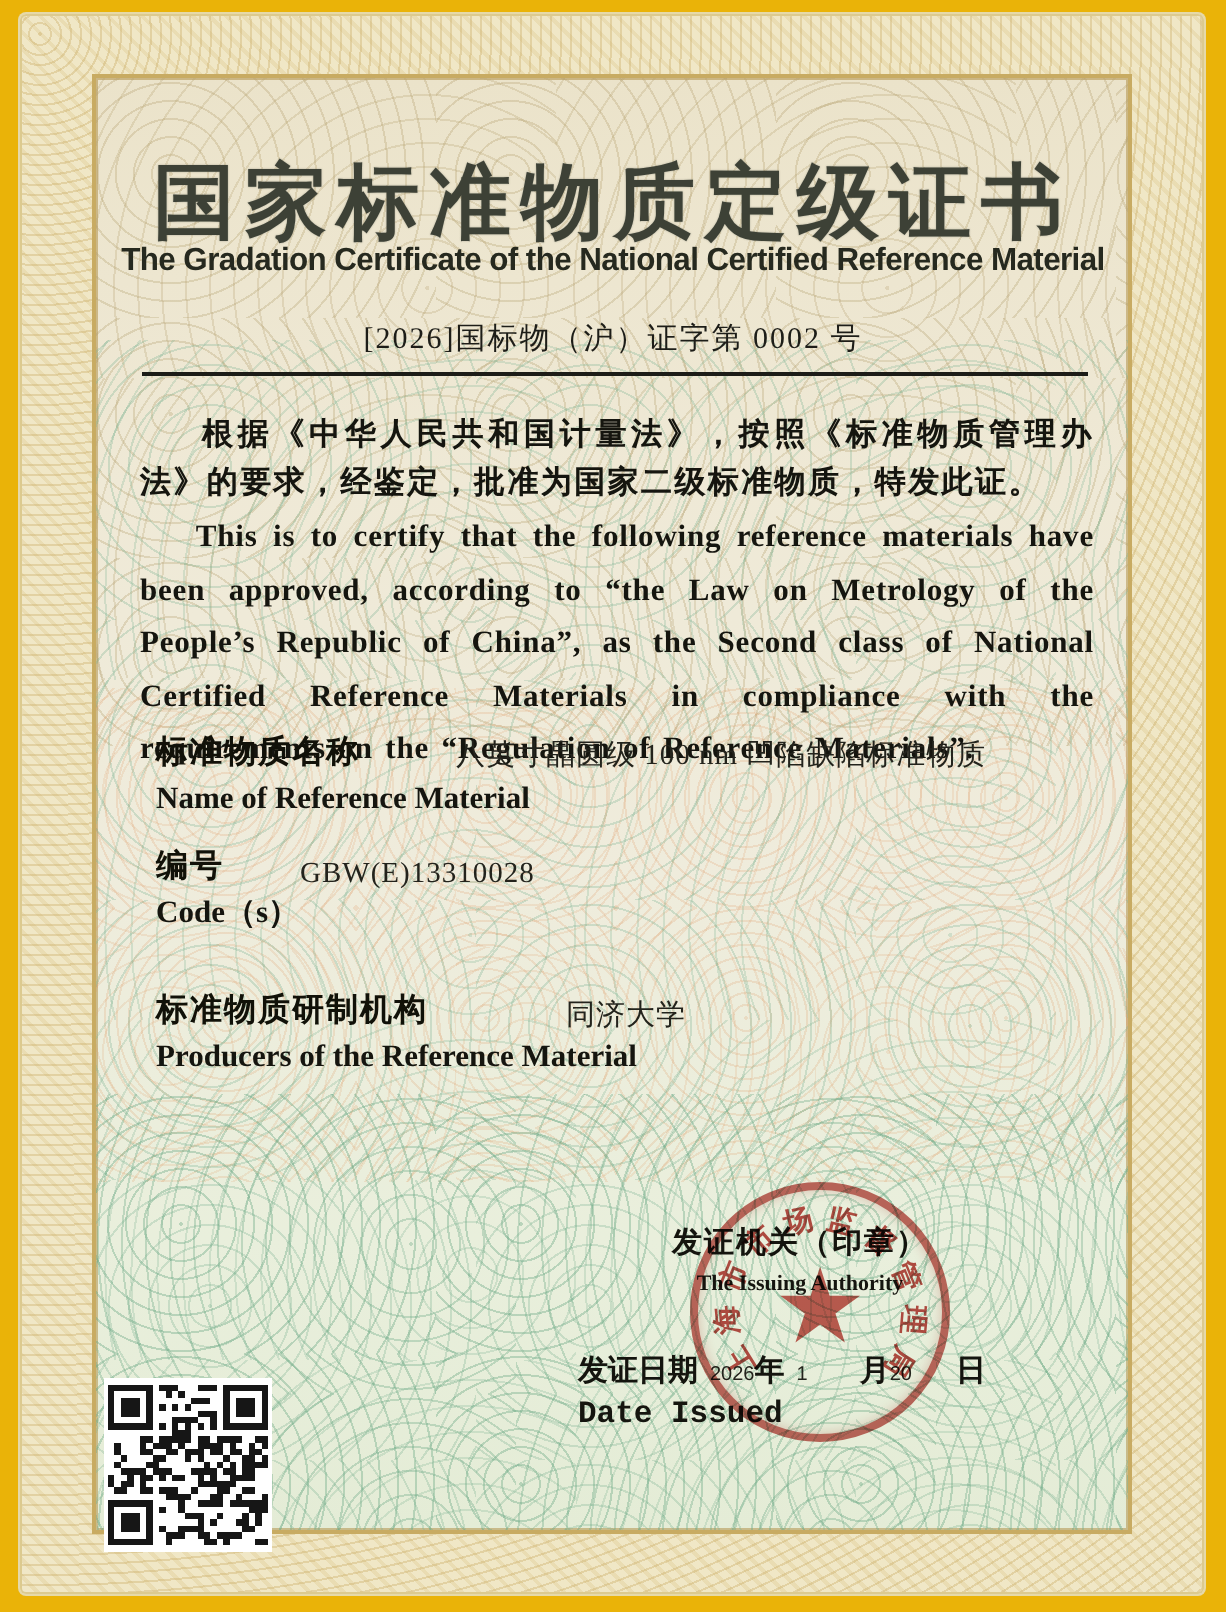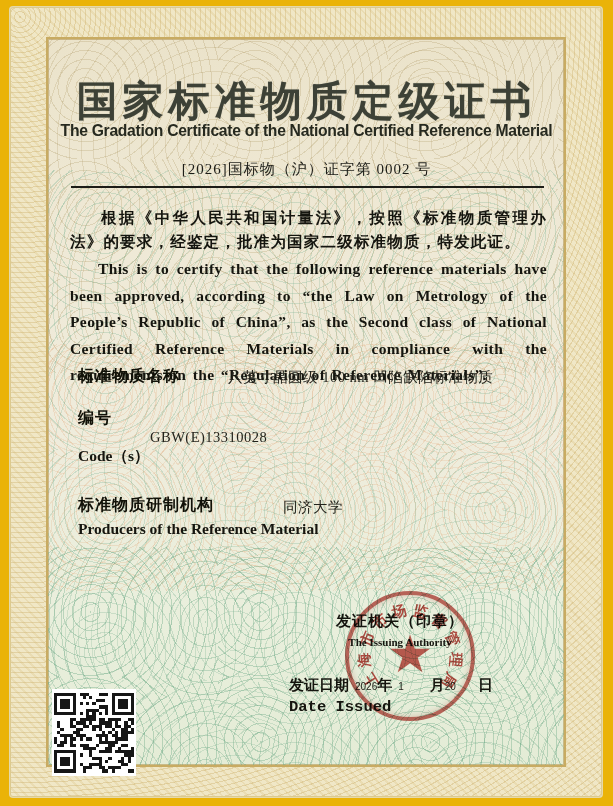--- a/index.html
+++ b/index.html
@@ -89,21 +89,21 @@
     letter-spacing:.4px;word-spacing:2px;
   }
 
   .lbl-cn{font-size:16px;font-weight:700;color:#111108;letter-spacing:1px;}
   .lbl-en{font-family:"Liberation Serif",serif;font-size:15.5px;font-weight:600;color:#15150f;}
   .val{font-family:"Liberation Serif",serif;font-size:14.5px;color:#23231c;letter-spacing:.5px;}
 
   .f1-cn{left:78px;top:366px;}
   .f1-val{left:228px;top:368px;}
   .f1-en{left:78px;top:391px;}
-  .f2-cn{left:78px;top:408px;}
+  .f2-cn{left:78px;top:423px;}
   .f2-val{left:150px;top:429px;}
   .f2-en{left:78px;top:446px;}
   .f3-cn{left:78px;top:495px;}
   .f3-val{left:283px;top:498px;}
   .f3-en{left:78px;top:520px;font-family:Liberation Serif, serif;}
 
   .issuer-cn{left:250px;width:300px;top:612px;text-align:center;font-size:15px;font-weight:700;color:#14140e;letter-spacing:1px;}
   .issuer-en{left:250px;width:300px;top:636px;text-align:center;font-family:"Liberation Serif",serif;font-size:11px;font-weight:600;color:#15150f;}
   .date-line{left:289px;top:676px;font-size:15px;font-weight:700;color:#14140e;white-space:nowrap;}
   .date-line .num{font-family:Liberation Sans, sans-serif;font-weight:400;font-size:10px;color:#23231c;}
@@ -149,20 +149,21 @@
   <div class="abs title-cn">国家标准物质定级证书</div>
   <div class="abs title-en">The Gradation Certificate of the National Certified Reference Material</div>
   <div class="abs cert-no">[2026]国标物（沪）证字第 0002 号</div>
   <div class="abs rule"></div>
 
   <div class="abs body-cn">根据《中华人民共和国计量法》，按照《标准物质管理办法》的要求，经鉴定，批准为国家二级标准物质，特发此证。</div>
   <div class="abs body-en">This is to certify that the following reference materials have been approved, according to “the Law on Metrology of the People’s Republic of China”, as the Second class of National Certified Reference Materials in compliance with the requirements on the “Regulation of Reference Materials”.</div>
 
   <div class="abs lbl-cn f1-cn">标准物质名称</div>
   <div class="abs val f1-val">八英寸晶圆级 100 nm 凹陷缺陷标准物质</div>
+  <div class="abs lbl-en f1-en">Name of Reference Material</div>
 
   <div class="abs lbl-cn f2-cn">编号</div>
   <div class="abs val f2-val">GBW(E)13310028</div>
   <div class="abs lbl-en f2-en">Code（s）</div>
 
   <div class="abs lbl-cn f3-cn">标准物质研制机构</div>
   <div class="abs val f3-val">同济大学</div>
   <div class="abs lbl-en f3-en">Producers of the Reference Material</div>
 
   <div class="abs issuer-cn">发证机关（印章）</div>

